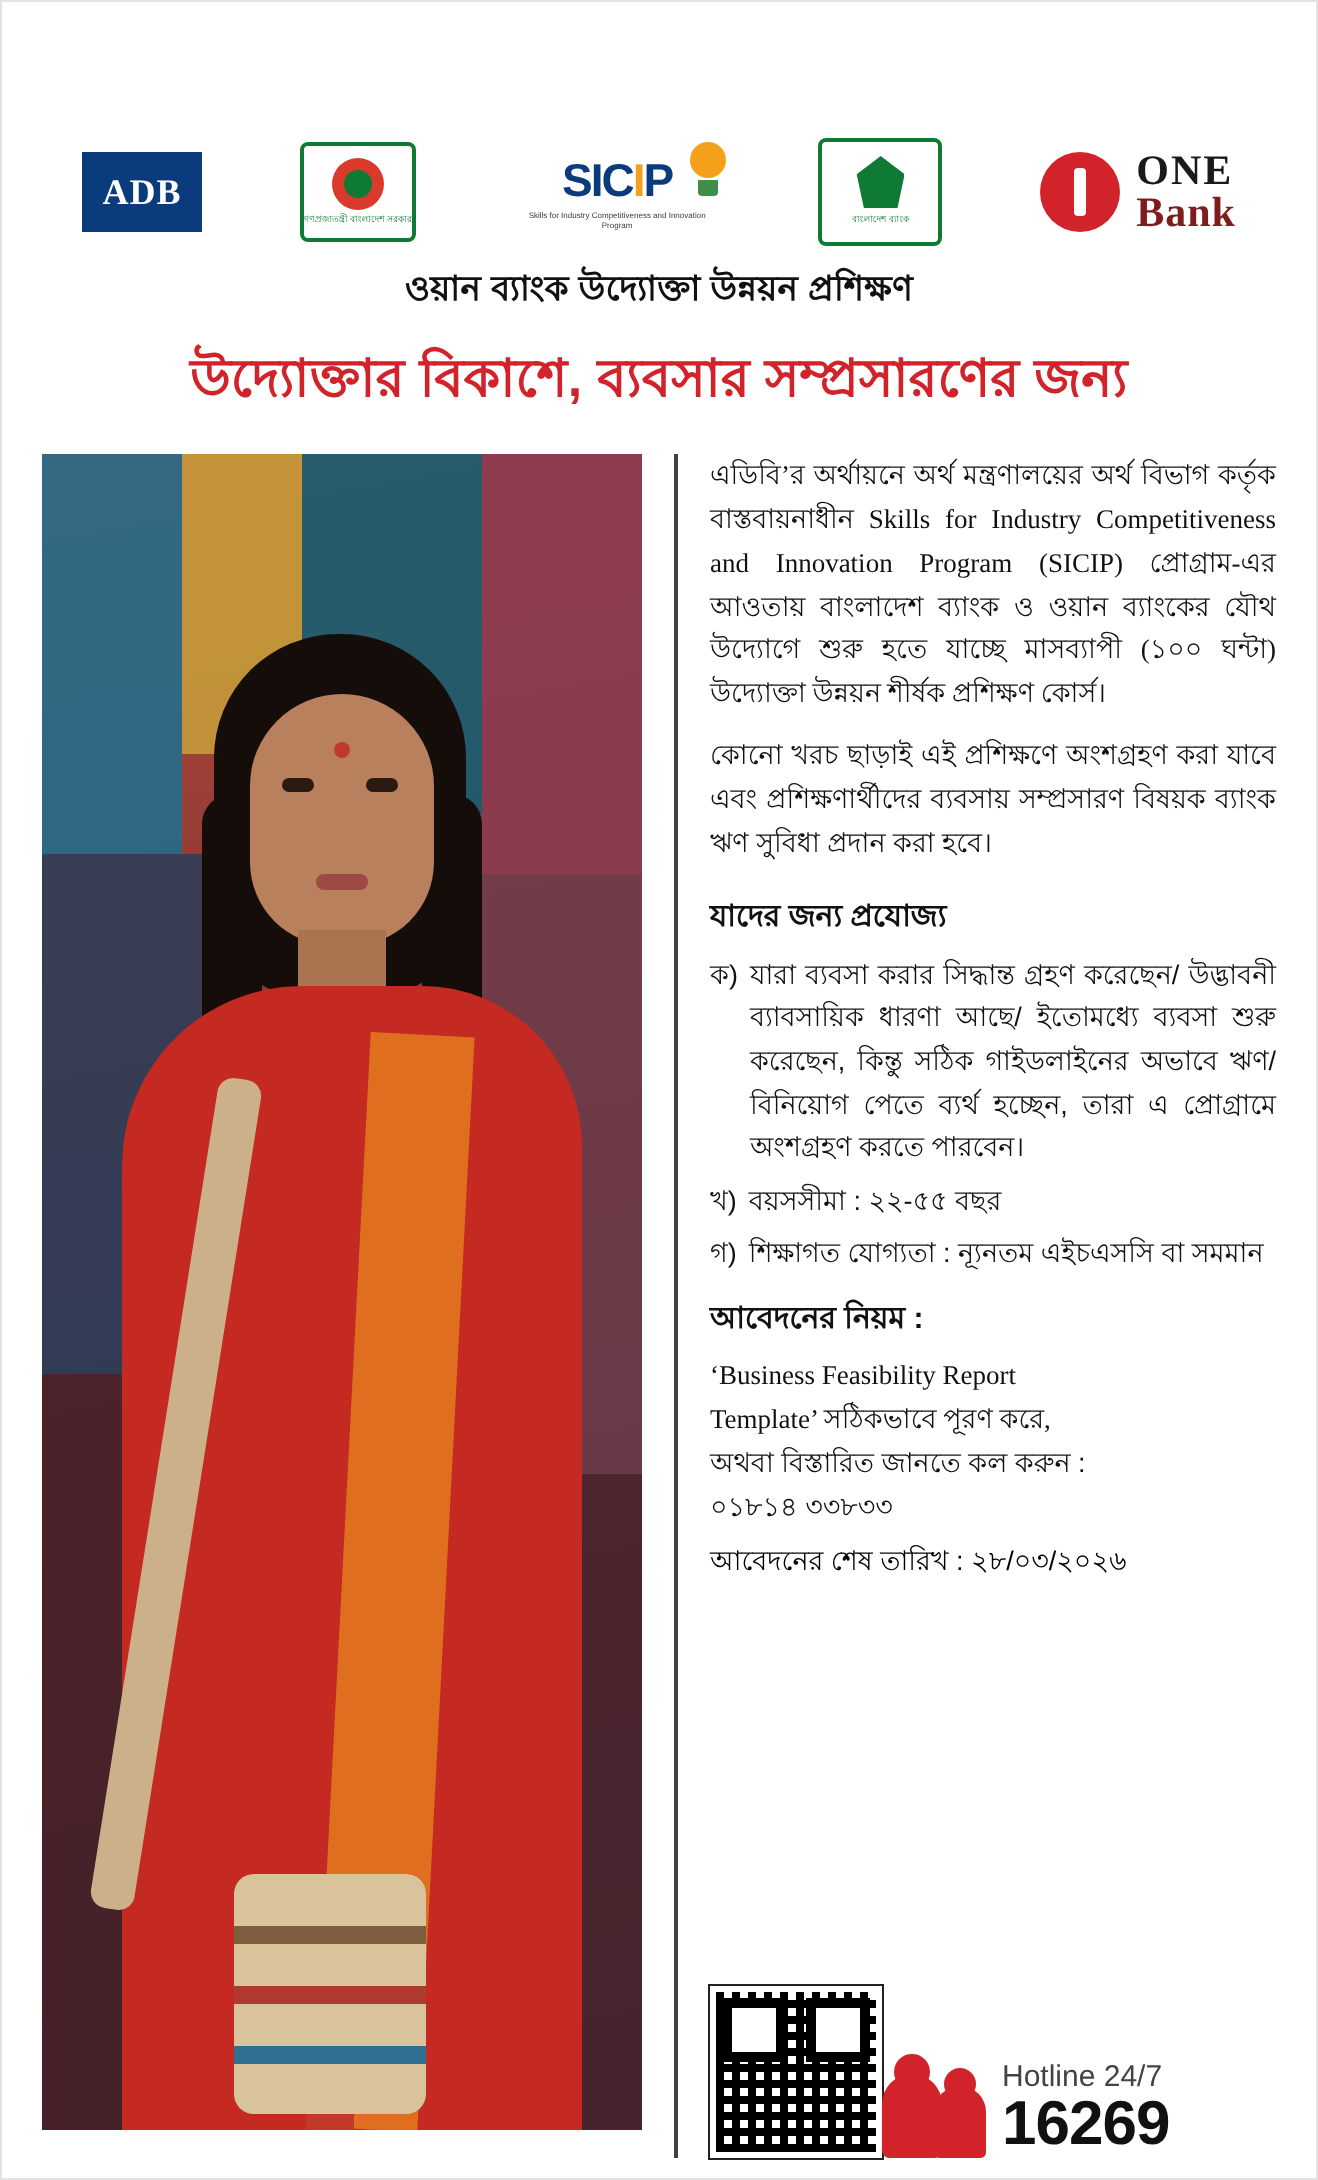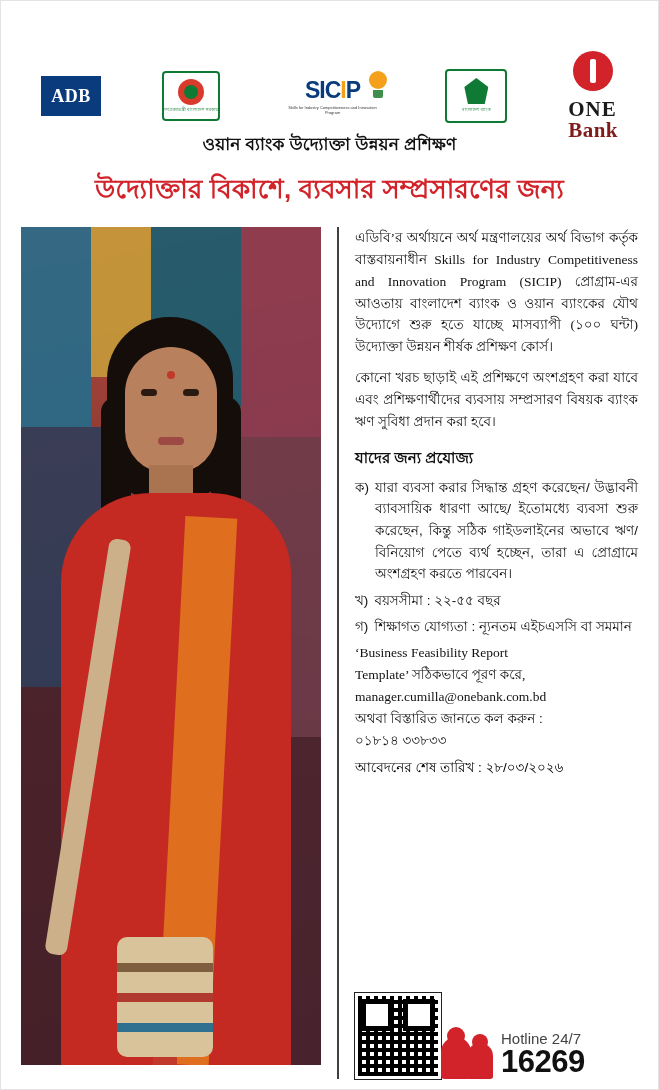--- a/index.html
+++ b/index.html
@@ -98,21 +98,21 @@
     align-items: center; justify-content: center;
     background: #fff;
   }
   .bdbank-emblem {
     width: 24px; height: 26px;
     background: #0f7a33;
     clip-path: polygon(50% 0%, 100% 35%, 85% 100%, 15% 100%, 0% 35%);
   }
   .bdbank-caption { font-size: 4.5px; color: #0f7a33; margin-top: 3px; }
 
-  .onebank-logo { display: flex; align-items: center; gap: 8px; flex-direction: column; }
+  .onebank-logo { display: flex; align-items: center; gap: 8px; }
   .onebank-mark {
     width: 40px; height: 40px; border-radius: 50%;
     background: #d2232a;
     position: relative;
   }
   .onebank-mark::after {
     content: "";
     position: absolute; left: 50%; top: 8px;
     transform: translateX(-50%);
     width: 6px; height: 24px; background: #fff; border-radius: 2px;
@@ -387,25 +387,25 @@
         <li>
           <span class="mark">খ)</span>
           <span class="txt">বয়সসীমা : ২২-৫৫ বছর</span>
         </li>
         <li>
           <span class="mark">গ)</span>
           <span class="txt">শিক্ষাগত যোগ্যতা : ন্যূনতম এইচএসসি বা সমমান</span>
         </li>
       </ul>
 
+      <div class="sec-head">আবেদনের নিয়ম :</div>
 
       <div class="apply-block">
         <div class="line mono-ish">‘Business Feasibility Report</div>
         <div class="line mono-ish">Template’ সঠিকভাবে পূরণ করে,</div>
-        <div class="line mono-ish">manager.cumilla@onebank.com.bd</div>
         <div class="line">অথবা বিস্তারিত জানতে কল করুন :</div>
         <div class="line">০১৮১৪ ৩৩৮৩৩</div>
       </div>
 
       <div class="deadline">আবেদনের শেষ তারিখ : ২৮/০৩/২০২৬</div>
 
       <div class="footer-row">
         <div class="qr"></div>
         <div class="hotline">
           <div class="hot-icon">

